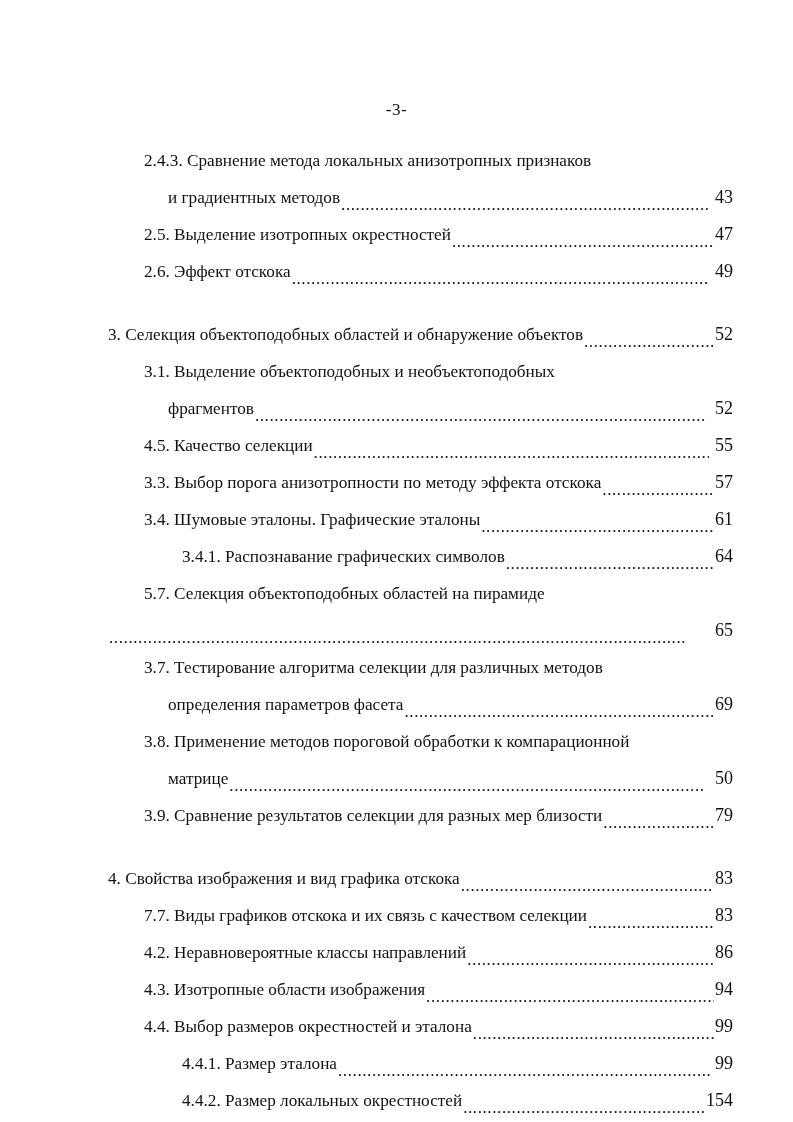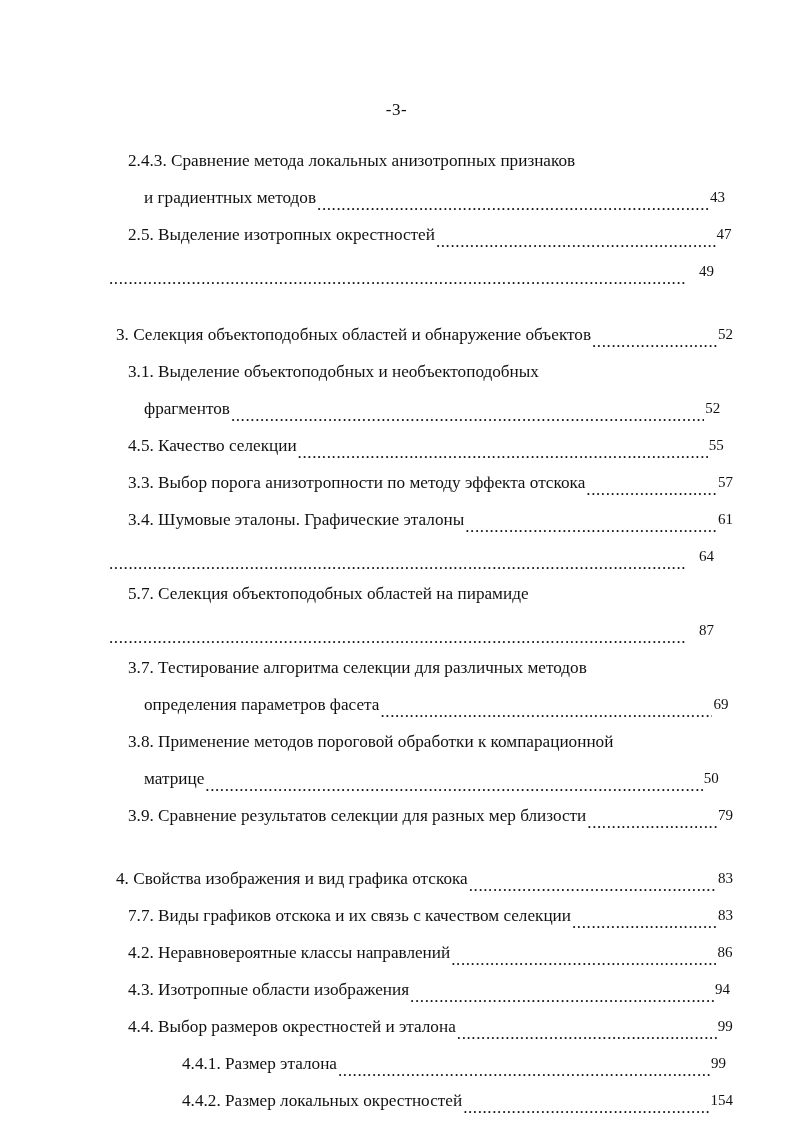--- a/index.html
+++ b/index.html
@@ -46,39 +46,39 @@
   .entry {
     display: flex;
     align-items: flex-end;
     font-size: 17.2px;
     line-height: 37px;
     width: 100%;
   }
   .entry .label {
     white-space: nowrap;
   }
-  .entry.level-0 .label { margin-left: 8px; }
-  .entry.level-1 .label { margin-left: 20px; }
+  .entry.level-0 .label { margin-left: 0px; }
+  .entry.level-1 .label { margin-left: 36px; }
   .entry.level-2 .label { margin-left: 74px; }
-  .entry.cont .label { margin-left: 36px; }
+  .entry.cont .label { margin-left: 60px; }
   .leader {
     flex: 1 1 auto;
     overflow: hidden;
     white-space: nowrap;
     margin: 0 1px 4px 1px;
     font-size: 17px;
     letter-spacing: 0.6px;
     color: #111;
     line-height: 14px;
   }
   .pageno {
     width: 34px;
-    text-align: left;
+    text-align: right;
     white-space: nowrap;
-    font-size: 15px;
+    font-size: 18px;
   }
   .pageno.wide { width: 40px; }
   .entry.nolead .leader { visibility: hidden; }
 </style>
 </head>
 <body>
 
 <div class="page">
 
   <div class="page-number">-3-</div>
@@ -94,20 +94,21 @@
           <span class="label">и градиентных методов</span>
           <span class="leader">.......................................................................................................................</span>
           <span class="pageno">43</span>
         </div>
         <div class="entry level-1">
           <span class="label">2.5. Выделение изотропных окрестностей</span>
           <span class="leader">.......................................................................................................................</span>
           <span class="pageno">47</span>
         </div>
         <div class="entry level-1">
+          <span class="label">2.6. Эффект отскока</span>
           <span class="leader">.......................................................................................................................</span>
           <span class="pageno">49</span>
         </div>
       </div>
       <div class="group-gap"></div>
       <div class="toc-group">
         <div class="entry level-0">
           <span class="label">3. Селекция объектоподобных областей и обнаружение объектов</span>
           <span class="leader">.......................................................................................................................</span>
           <span class="pageno">52</span>
@@ -131,31 +132,32 @@
           <span class="label">3.3. Выбор порога анизотропности по методу эффекта отскока</span>
           <span class="leader">.......................................................................................................................</span>
           <span class="pageno">57</span>
         </div>
         <div class="entry level-1">
           <span class="label">3.4. Шумовые эталоны. Графические эталоны</span>
           <span class="leader">.......................................................................................................................</span>
           <span class="pageno">61</span>
         </div>
         <div class="entry level-2">
+          <span class="label">3.4.1. Распознавание графических символов</span>
           <span class="leader">.......................................................................................................................</span>
           <span class="pageno">64</span>
         </div>
         <div class="entry level-1 nolead">
           <span class="label">5.7. Селекция объектоподобных областей на пирамиде</span>
           <span class="leader">.......................................................................................................................</span>
           <span class="pageno"></span>
         </div>
         <div class="entry level-1 cont">
           <span class="leader">.......................................................................................................................</span>
-          <span class="pageno">87</span>
+          <span class="pageno">65</span>
         </div>
         <div class="entry level-1 nolead">
           <span class="label">3.7. Тестирование алгоритма селекции для различных методов</span>
           <span class="leader">.......................................................................................................................</span>
           <span class="pageno"></span>
         </div>
         <div class="entry level-1 cont">
           <span class="label">определения параметров фасета</span>
           <span class="leader">.......................................................................................................................</span>
           <span class="pageno">69</span>

